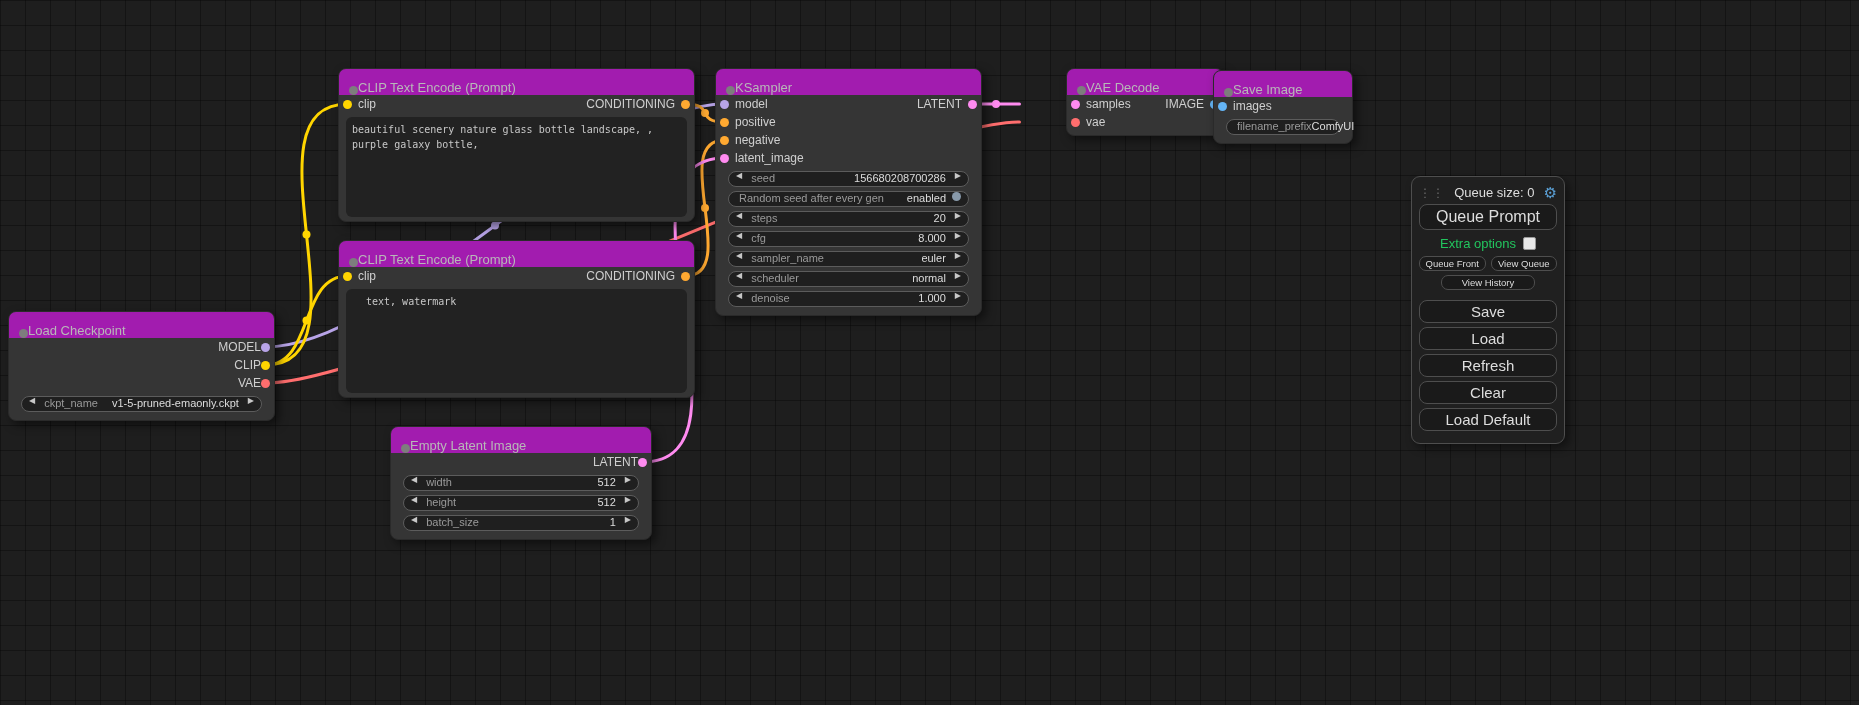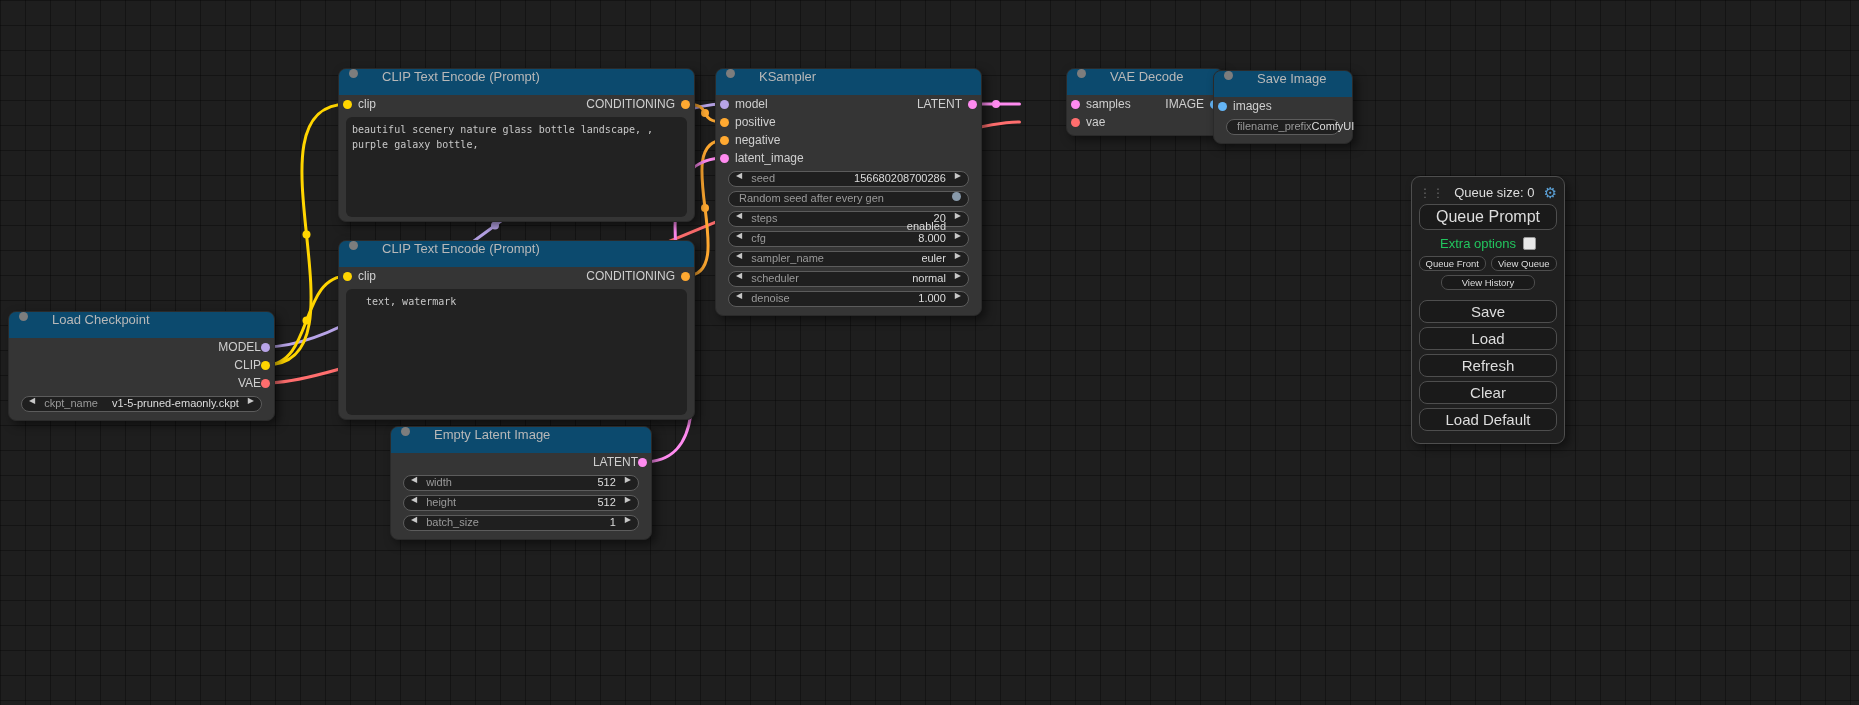--- a/index.html
+++ b/index.html
@@ -22,23 +22,23 @@
 
   
   .node {
     position: absolute; z-index: 2;
     background: #353535;
     border: 1px solid #2a2a2a;
     border-radius: 8px;
     box-shadow: 4px 4px 10px rgba(0,0,0,.5);
   }
   .titlebar {
-    height: 26px; display: flex; align-items: flex-start; gap: 24px;
+    height: 26px; display: flex; align-items: flex-end; gap: 0;
     padding: 0 10px;
-    background: #0c4a6e;
+    background: #a21caf;
     border-radius: 7px 7px 0 0;
   }
   .collapse-dot { width: 9px; height: 9px; border-radius: 50%; background: #7d7d7d; flex: none; }
   .title-text { color: #b8b8b8; font-size: 13px; white-space: nowrap; }
   .body { padding: 0 0 4px 0; }
   .row { height: 18px; display: flex; align-items: center; padding: 0 8px; }
   .row.dual { justify-content: space-between; }
   .row.out-row { justify-content: flex-end; }
   .in-half, .out-half { display: flex; align-items: center; gap: 6px; }
   .slot-label { color: #cfcfcf; font-size: 12px; white-space: nowrap; }
@@ -56,33 +56,33 @@
     padding: 0 7px;
     font-size: 11px;
     cursor: pointer;
   }
   .widget .arrow { color: #c7c7c7; font-size: 8px; line-height: 1; }
   .widget .wlabel { color: #9a9a9a; margin-left: 9px; white-space: nowrap; }
   .widget .wvalue { color: #dddddd; margin-left: auto; margin-right: 9px; white-space: nowrap; }
   .widget.noarrows .wlabel { margin-left: 3px; }
   .widget.noarrows .wvalue { margin-right: 3px; }
   .toggle-dot { width: 9px; height: 9px; border-radius: 50%; background: #8899aa; flex: none; }
-  .widget.toggle .wvalue { margin-right: 6px; margin-top: 28px; }
+  .widget.toggle .wvalue { margin-right: 6px; }
 
   .prompt-text {
     display: block; margin: 4px 7px 0 7px;
     width: calc(100% - 14px);
     background: #222222; border: none; border-radius: 6px;
     color: #c8c8c8;
     font-family: "DejaVu Sans Mono", monospace;
     font-size: 10px; line-height: 1.5;
     padding: 5px 6px; resize: none; outline: none;
   }
   #node-clip-pos .prompt-text { height: 100px; }
-  #node-clip-neg .prompt-text { height: 126px; padding-left: 20px; }
+  #node-clip-neg .prompt-text { height: 104px; padding-left: 20px; }
 
   
   #menu {
     position: absolute; left: 1411px; top: 176px; width: 154px; z-index: 3;
     background: #202020;
     border: 1px solid #4e4e4e;
     border-radius: 9px;
     padding: 8px 7px;
     box-shadow: 4px 4px 10px rgba(0,0,0,.45);
   }

